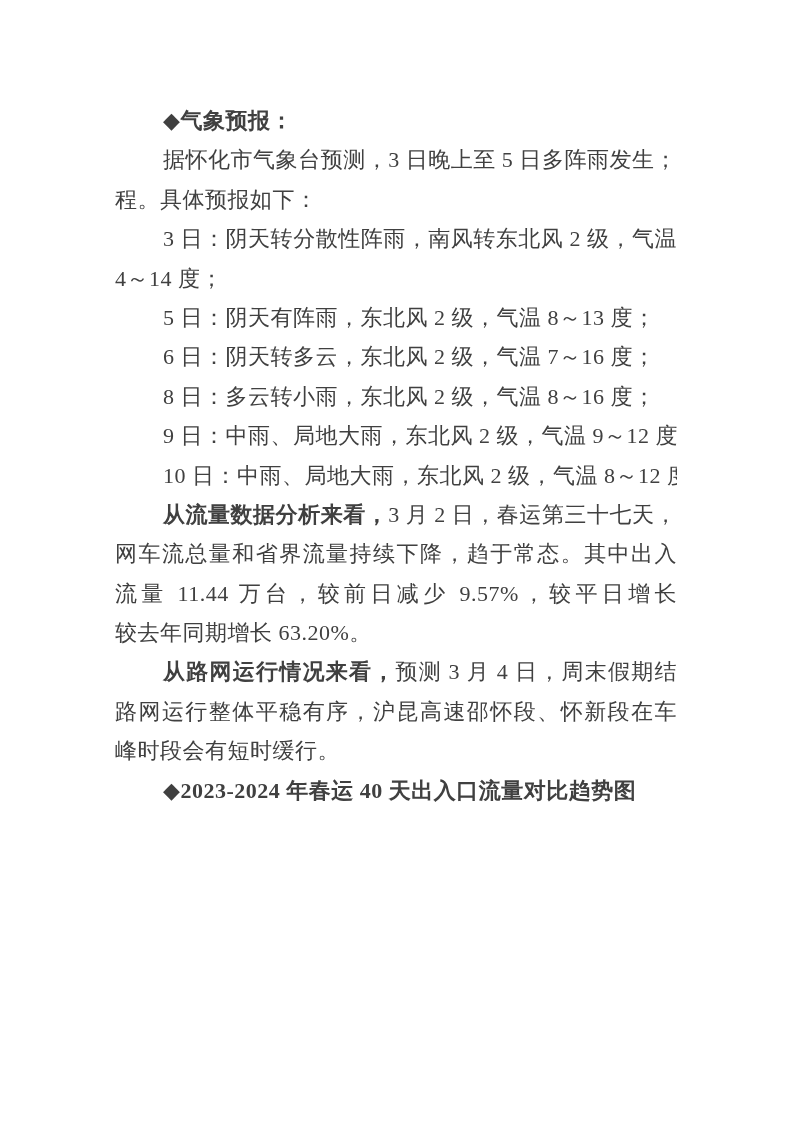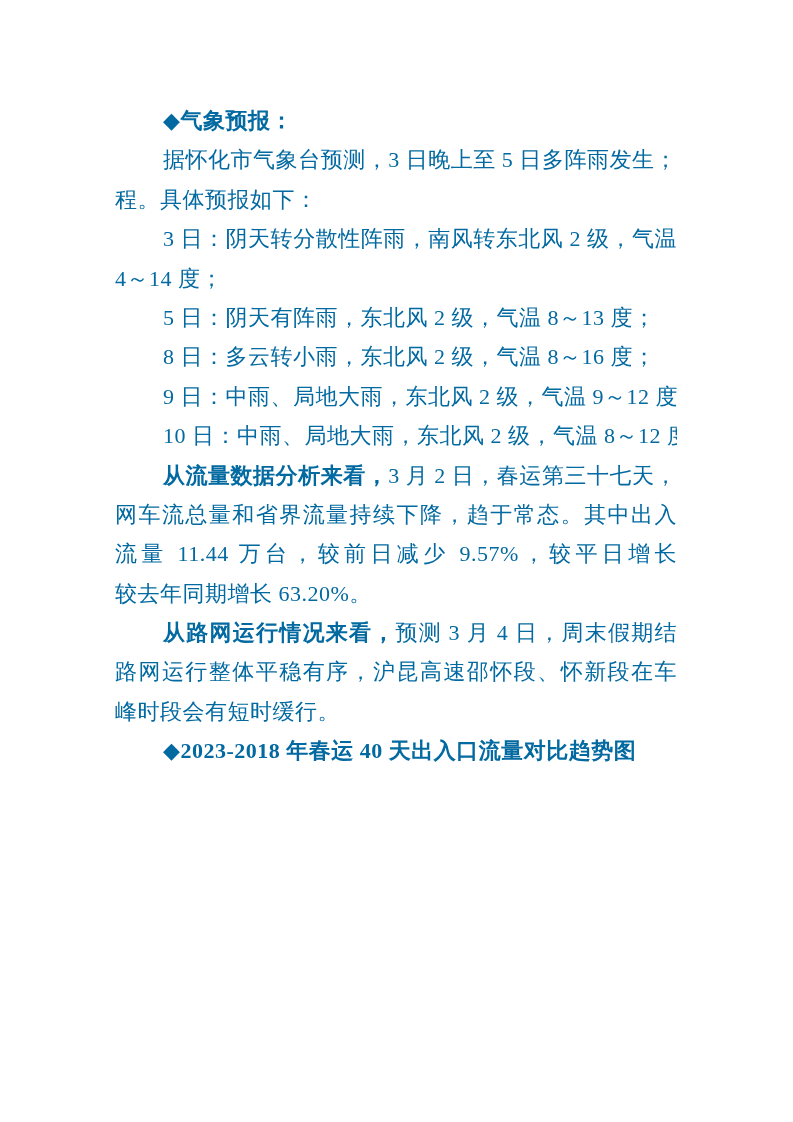--- a/index.html
+++ b/index.html
@@ -7,21 +7,21 @@
     padding: 0;
     background: #ffffff;
   }
   .page {
     position: relative;
     width: 793px;
     height: 1122px;
     background: #ffffff;
     overflow: hidden;
     font-family: "Liberation Serif", "DejaVu Serif", serif;
-    color: #0369a1;
+    color: #404040;
   }
   .doc-body {
     position: absolute;
     left: 115px;
     top: 101px;
     width: 562px;
     font-size: 22px;
   }
   .line {
     height: 39.4px;
@@ -49,25 +49,26 @@
 <body>
 
 <div class="page">
   <div class="doc-body">
       <div class="line indent"><span class="bold">◆气象预报：</span></div>
       <div class="line indent just"><span>据怀化市气象台预测，3 日晚上至 5 日多阵雨发生；6</span></div>
       <div class="line"><span>程。具体预报如下：</span></div>
       <div class="line indent just"><span>3 日：阴天转分散性阵雨，南风转东北风 2 级，气温</span></div>
       <div class="line"><span>4～14 度；</span></div>
       <div class="line indent"><span>5 日：阴天有阵雨，东北风 2 级，气温 8～13 度；</span></div>
+      <div class="line indent"><span>6 日：阴天转多云，东北风 2 级，气温 7～16 度；</span></div>
       <div class="line indent"><span>8 日：多云转小雨，东北风 2 级，气温 8～16 度；</span></div>
       <div class="line indent"><span>9 日：中雨、局地大雨，东北风 2 级，气温 9～12 度；</span></div>
       <div class="line indent"><span>10 日：中雨、局地大雨，东北风 2 级，气温 8～12 度。</span></div>
       <div class="line indent just"><span class="bold">从流量数据分析来看，</span><span>3 月 2 日，春运第三十七天，路</span></div>
       <div class="line just"><span>网车流总量和省界流量持续下降，趋于常态。其中出入口总</span></div>
       <div class="line just"><span>流量 11.44 万台，较前日减少 9.57%，较平日增长 34.59%，</span></div>
       <div class="line"><span>较去年同期增长 63.20%。</span></div>
       <div class="line indent just"><span class="bold">从路网运行情况来看，</span><span>预测 3 月 4 日，周末假期结束，</span></div>
       <div class="line just"><span>路网运行整体平稳有序，沪昆高速邵怀段、怀新段在车流高</span></div>
       <div class="line"><span>峰时段会有短时缓行。</span></div>
-      <div class="line indent"><span class="bold">◆2023-2018 年春运 40 天出入口流量对比趋势图</span></div>
+      <div class="line indent"><span class="bold">◆2023-2024 年春运 40 天出入口流量对比趋势图</span></div>
     </div>
 </div>
 
 </body></html>

